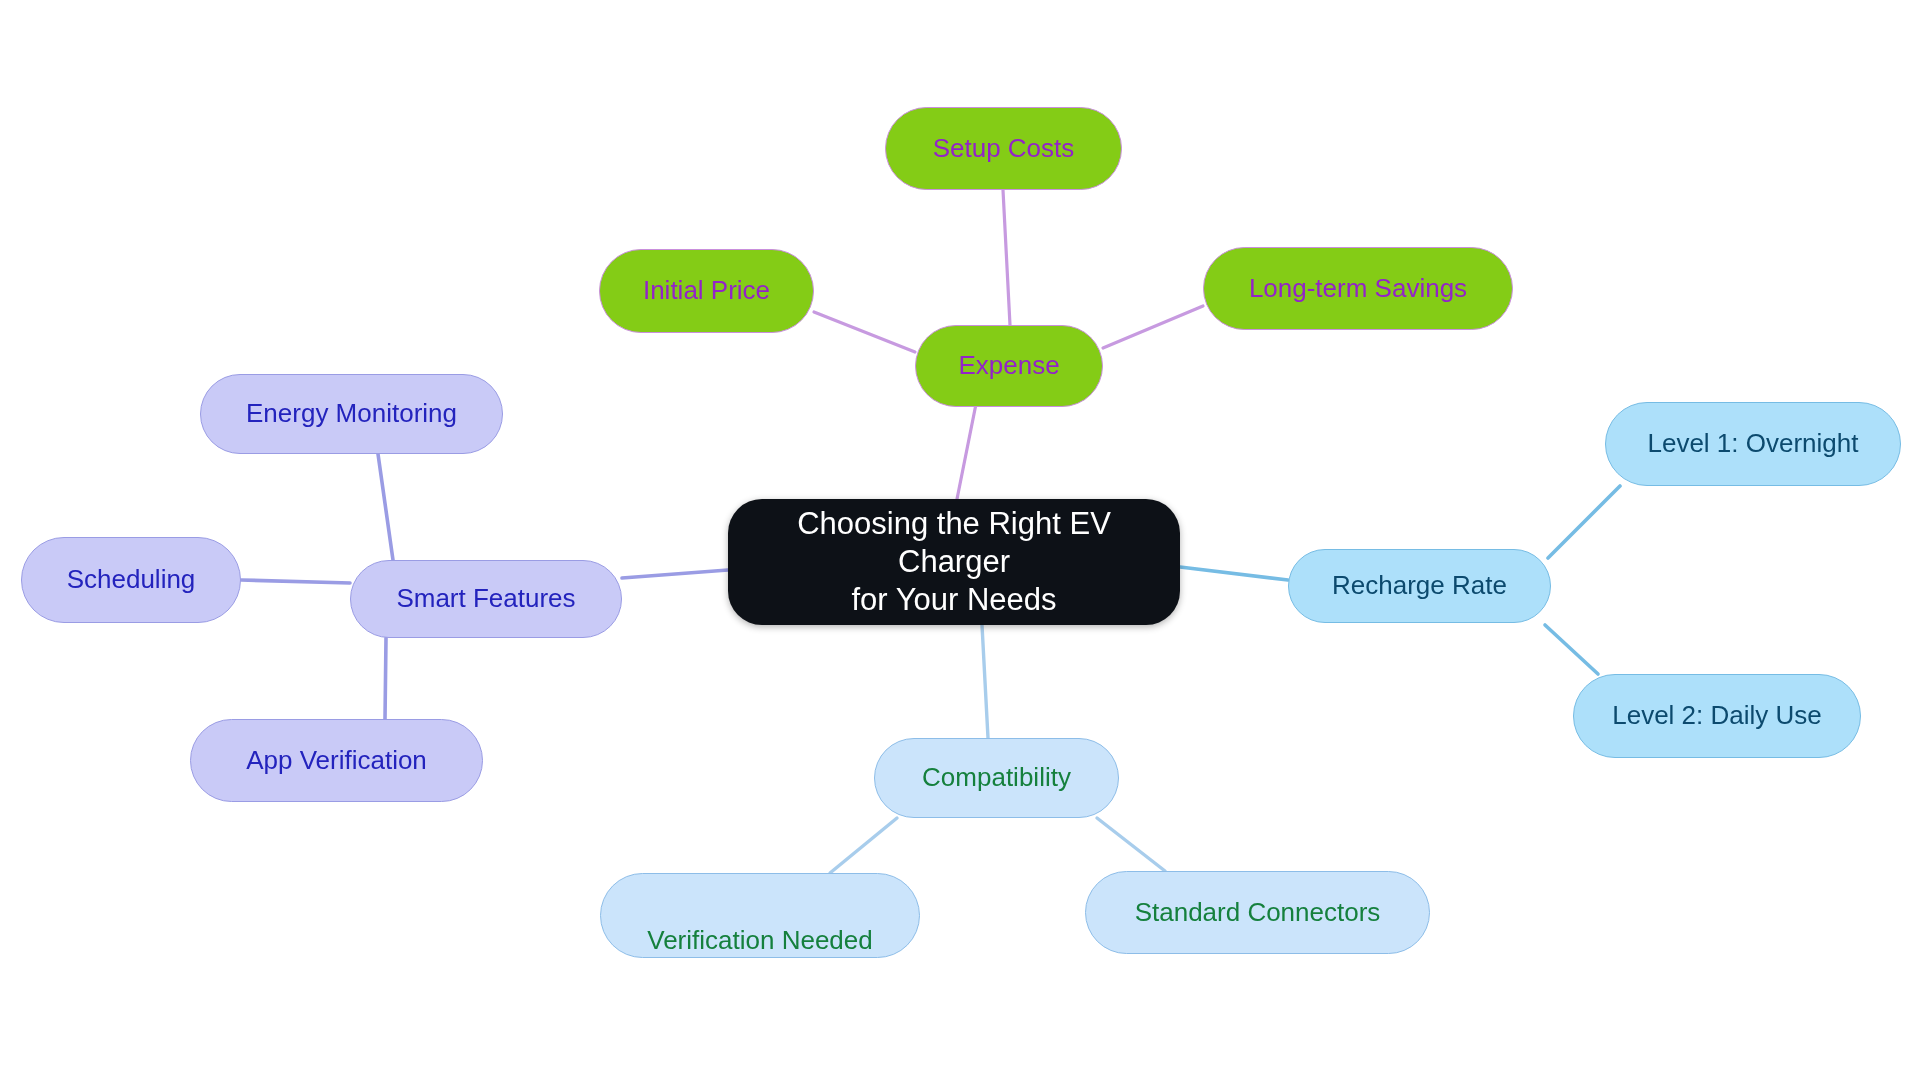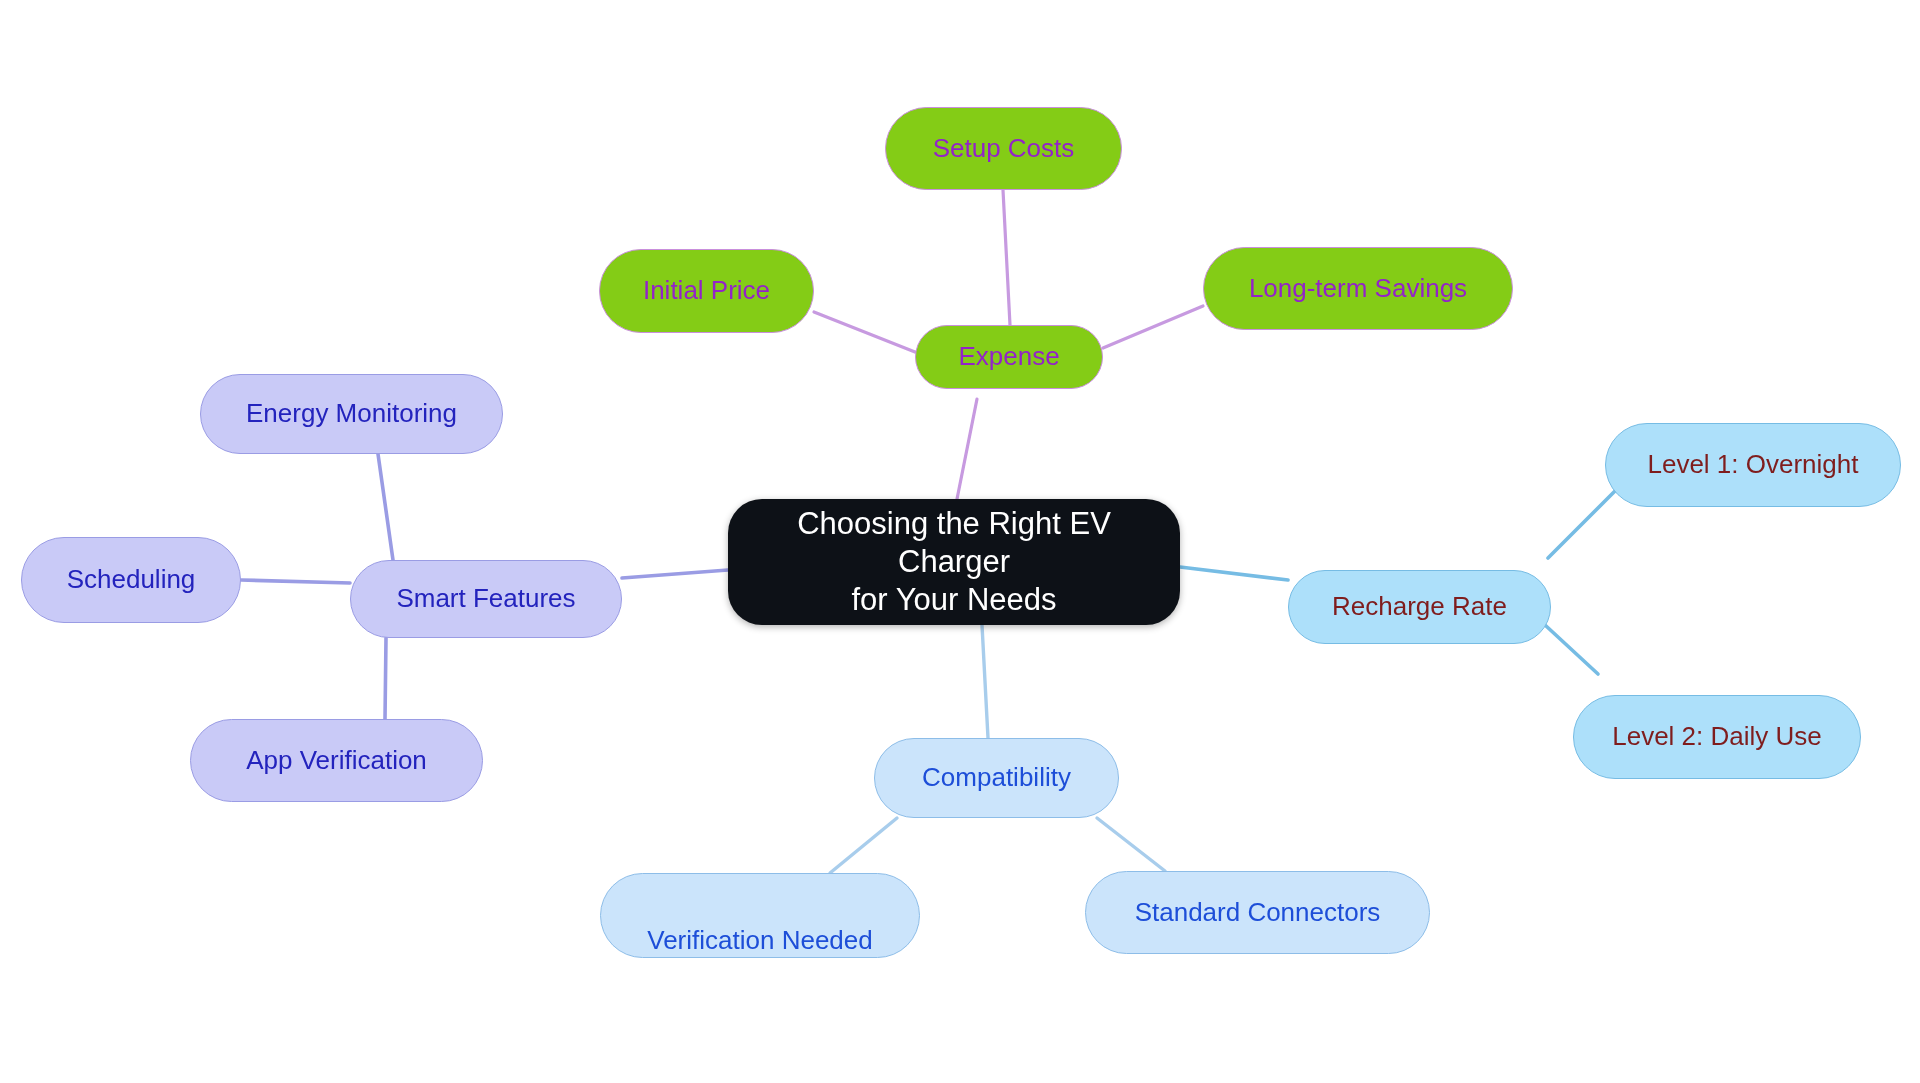--- a/index.html
+++ b/index.html
@@ -61,28 +61,27 @@
   }
   .node-smart-branch {
     background: #c9caf7;
     border-color: #9a9ce4;
     color: #2323bd;
     font-size: 26px;
   }
   .node-recharge-branch {
     background: #ade0fa;
     border-color: #76bce4;
-    color: #7f1d1d;
+    color: #0c4a6e;
     font-size: 26px;
-    margin-top: 21px;
   }
   .node-compat-branch {
     background: #cbe4fb;
     border-color: #8dbde8;
-    color: #1d4ed8;
+    color: #15803d;
     font-size: 26px;
   }
 </style>
 </head>
 <body>
 
 <div id="mindmap-canvas">
 
   <svg id="edge-layer" viewBox="0 0 1920 1083">
 
@@ -105,21 +104,21 @@
     <path d="M 1097 818 L 1165 871" stroke="#a8cdec" stroke-width="3.4" fill="none" stroke-linecap="round"></path>
   </svg>
 
   <div class="node node-root" id="n-root" style="left: 728px; top: 499px; width: 452px; height: 126px;">
     <div>
       <span class="root-line">Choosing the Right EV Charger</span>
       <span class="root-line">for Your Needs</span>
     </div>
   </div>
 
-  <div class="node node-expense-branch" id="n-expense" style="left: 915px; top: 325px; width: 188px; height: 64px;">
+  <div class="node node-expense-branch" id="n-expense" style="left: 915px; top: 325px; width: 188px; height: 82px;">
     <span>Expense</span>
   </div>
   <div class="node node-expense-branch" id="n-setup-costs" style="left: 885px; top: 107px; width: 237px; height: 83px;">
     <span>Setup Costs</span>
   </div>
   <div class="node node-expense-branch" id="n-initial-price" style="left: 599px; top: 249px; width: 215px; height: 84px;">
     <span>Initial Price</span>
   </div>
   <div class="node node-expense-branch" id="n-long-term-savings" style="left: 1203px; top: 247px; width: 310px; height: 83px;">
     <span>Long-term Savings</span>

